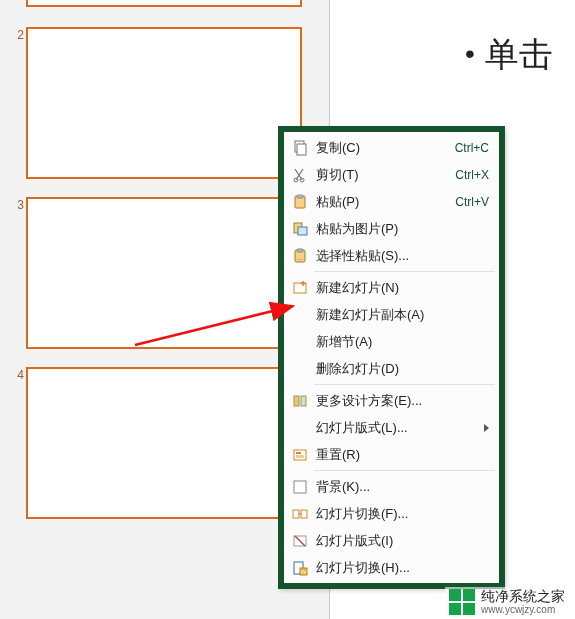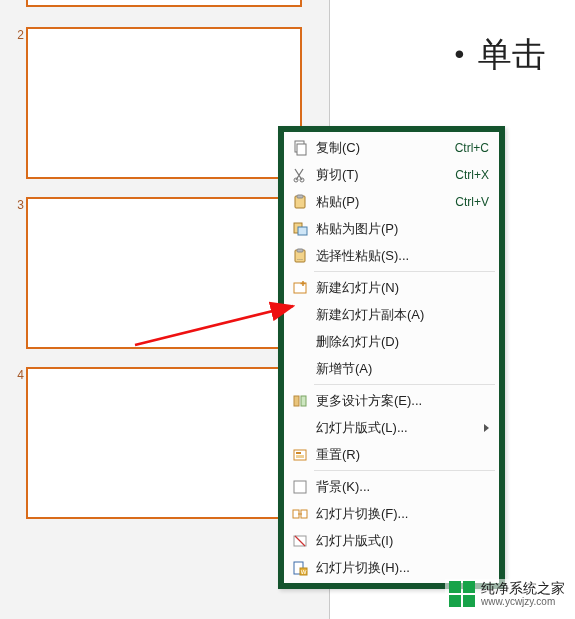--- a/index.html
+++ b/index.html
@@ -54,23 +54,23 @@
   .editor {
     position: absolute;
     left: 330px;
     top: 0;
     right: 0;
     bottom: 0;
     background: #fff;
   }
   .text-block {
     position: absolute;
-    left: 121px;
+    left: 135px;
     top: 32px;
-    font-family: Liberation Mono, monospace;
+    font-family: Liberation Sans, sans-serif;
     font-size: 34px;
     color: #222;
     white-space: nowrap;
   }
   .bullet {
     display: inline-block;
     margin-right: 10px;
     font-size: 28px;
     vertical-align: 3px;
   }
@@ -124,21 +124,21 @@
     margin-left: 6px;
   }
   .red-arrow {
     position: absolute;
     z-index: 20;
     pointer-events: none;
   }
   .watermark {
     position: absolute;
     right: 6px;
-    bottom: 10px;
+    bottom: 2px;
     display: flex;
     align-items: center;
     z-index: 30;
     background: rgba(255,255,255,0.6);
     padding: 2px 4px;
   }
   .wm-logo {
     width: 26px; height: 26px;
     display: grid;
     grid-template-columns: 1fr 1fr;
@@ -250,26 +250,26 @@
     <span class="menu-label">新建幻灯片(N)</span>
   </div>
 
   <div class="menu-item">
     <span class="menu-icon"></span>
     <span class="menu-label">新建幻灯片副本(A)</span>
   </div>
 
   <div class="menu-item">
     <span class="menu-icon"></span>
+    <span class="menu-label">新增节(A)</span>
+  </div>
+
+  <div class="menu-item">
+    <span class="menu-icon"></span>
     <span class="menu-label">删除幻灯片(D)</span>
-  </div>
-
-  <div class="menu-item">
-    <span class="menu-icon"></span>
-    <span class="menu-label">新增节(A)</span>
   </div>
 
   <div class="menu-sep"></div>
 
   <div class="menu-item">
     <span class="menu-icon">
       <svg width="16" height="16">
           <rect x="2" y="3" width="5" height="10" fill="#e9c47c" stroke="#b88a3c"></rect>
           <rect x="9" y="3" width="5" height="10" fill="#cde6c0" stroke="#7aa362"></rect>
         </svg>

